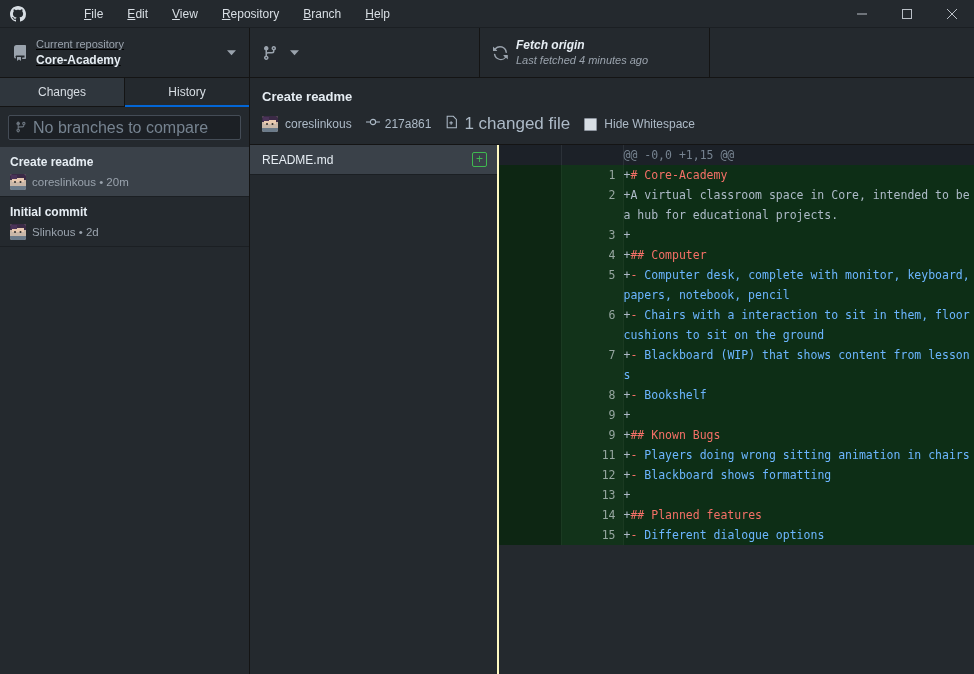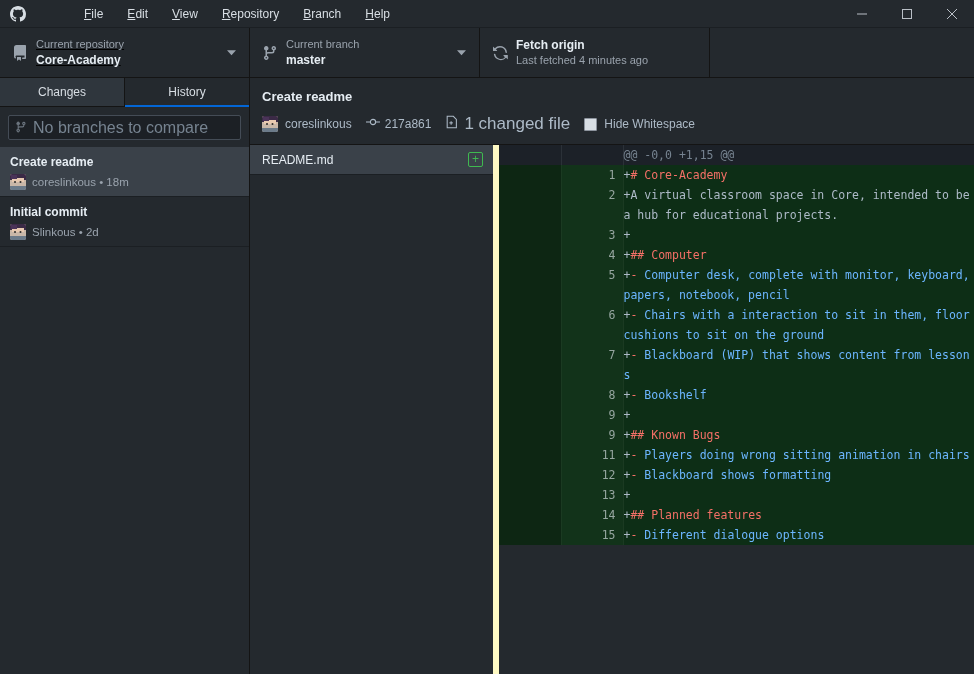--- a/index.html
+++ b/index.html
@@ -29,21 +29,21 @@
   .winbtn svg { width: 10px; height: 10px; stroke: #b9bfc6; stroke-width: 1; fill: none; }
 
   
   .toolbar { height: 50px; flex: 0 0 50px; display: flex; background: #24292e; border-bottom: 1px solid #141414; }
   .tb-btn {
     display: flex; align-items: center; padding: 0 10px 0 12px; border-right: 1px solid #141414;
     position: relative; cursor: default;
   }
   .tb-repo { width: 250px; text-decoration: underline; }
   .tb-branch { width: 230px; }
-  .tb-fetch { width: 230px; }
+  .tb-fetch { width: 230px; font-style: italic; }
   .tb-rest { flex: 1; }
   .tb-icon { width: 24px; display: flex; align-items: center; justify-content: flex-start; }
   .tb-icon svg { width: 16px; height: 16px; fill: #9aa3ad; }
   .tb-text { flex: 1; min-width: 0; }
   .tb-label { font-size: 11px; color: #9aa3ad; line-height: 15px; white-space: nowrap; overflow: hidden; text-overflow: ellipsis; }
   .tb-value { font-size: 12px; color: #e6edf3; font-weight: bold; line-height: 16px; white-space: nowrap; overflow: hidden; text-overflow: ellipsis; }
   .tb-value.normal { font-weight: bold; }
   .caret { width: 16px; display: flex; align-items: center; justify-content: center; }
   .caret svg { width: 9px; height: 9px; fill: #9aa3ad; }
 
@@ -77,21 +77,21 @@
   .commit-title { font-size: 12px; color: #e6edf3; font-weight: bold; line-height: 16px;
     white-space: nowrap; overflow: hidden; text-overflow: ellipsis; }
   .commit-meta { display: flex; align-items: center; margin-top: 4px; }
   .avatar { width: 16px; height: 16px; border-radius: 2px; flex: 0 0 16px; overflow: hidden; position: relative;
             background: #2b2f36; }
   .commit-author { font-size: 11.5px; color: #9aa3ad; margin-left: 6px; white-space: nowrap;
     overflow: hidden; text-overflow: ellipsis; }
 
   
   .center { width: 249px; flex: 0 0 249px; display: flex; flex-direction: column; background: #24292e;
-            border-right: 6px solid #fef9c3; }
+            border-right: 2px solid #fef9c3; }
   .commit-summary { padding: 10px 12px 10px 12px; border-bottom: 1px solid #141414; background: #24292e;
                     width: 724px; flex: 0 0 auto; }
   .cs-title { font-size: 13px; color: #e6edf3; font-weight: bold; line-height: 18px; }
   .cs-meta { display: flex; align-items: center; margin-top: 8px; }
   .cs-author { font-size: 12px; color: #adbac7; margin-left: 7px; }
   .cs-sep { width: 14px; }
   .cs-sha-icon svg, .cs-file-icon svg { width: 14px; height: 14px; fill: none; stroke: #adbac7; stroke-width: 1.2; }
   .cs-sha { font-size: 12px; color: #adbac7; margin-left: 5px; }
   .cs-files { font-size: 17px; color: #adbac7; margin-left: 5px; }
   .checkbox { width: 13px; height: 13px; background: #d8dee4; border: 1px solid #8d949e; border-radius: 1px; }
@@ -184,24 +184,20 @@
             <polygon points="0,2.5 10,2.5 5,8"></polygon>
           </svg>
       </div>
     </div>
 
     <div class="tb-btn tb-branch">
       <div class="tb-icon">
         <svg viewBox="0 0 16 16">
             <path d="M11.75 2.5a.75.75 0 100 1.5.75.75 0 000-1.5zm-2.25.75a2.25 2.25 0 113 2.122V6A2.5 2.5 0 0110 8.5H6a1 1 0 00-1 1v1.128a2.251 2.251 0 11-1.5 0V5.372a2.25 2.25 0 111.5 0v1.836A2.492 2.492 0 016 7h4a1 1 0 001-1v-.628A2.25 2.25 0 019.5 3.25zM4.25 12a.75.75 0 100 1.5.75.75 0 000-1.5zM3.5 3.25a.75.75 0 111.5 0 .75.75 0 01-1.5 0z"></path>
           </svg>
-      </div>
-      <div class="tb-text">
-        <div class="tb-label">Current branch</div>
-        <div class="tb-value">master</div>
       </div>
       <div class="caret">
         <svg viewBox="0 0 10 10">
             <polygon points="0,2.5 10,2.5 5,8"></polygon>
           </svg>
       </div>
     </div>
 
     <div class="tb-btn tb-fetch">
       <div class="tb-icon">
@@ -250,21 +246,21 @@
                 <rect width="16" height="16" fill="#c9b7a8"></rect>
                 <path d="M0 0h16v6H0z" fill="#3b2a46"></path>
                 <path d="M2 4h12v4H2z" fill="#e8c9b0"></path>
                 <path d="M1 1h6v4H1z" fill="#4a3358"></path>
                 <circle cx="5" cy="8" r="1" fill="#2b2b2b"></circle>
                 <circle cx="10.5" cy="8" r="1" fill="#2b2b2b"></circle>
                 <path d="M0 12h16v4H0z" fill="#6c7b8a"></path>
               </svg>
             </span>
             <span class="commit-author">
-              <span>coreslinkous</span><span> </span><span>•</span><span> </span><span>18m</span>
+              <span>coreslinkous</span><span> </span><span>•</span><span> </span><span>20m</span>
             </span>
           </div>
         </div>
 
         <div class="commit">
           <div class="commit-title">Initial commit</div>
           <div class="commit-meta">
             <span class="avatar">
               <svg viewBox="0 0 16 16" width="16" height="16">
                 <rect width="16" height="16" fill="#c9b7a8"></rect>

